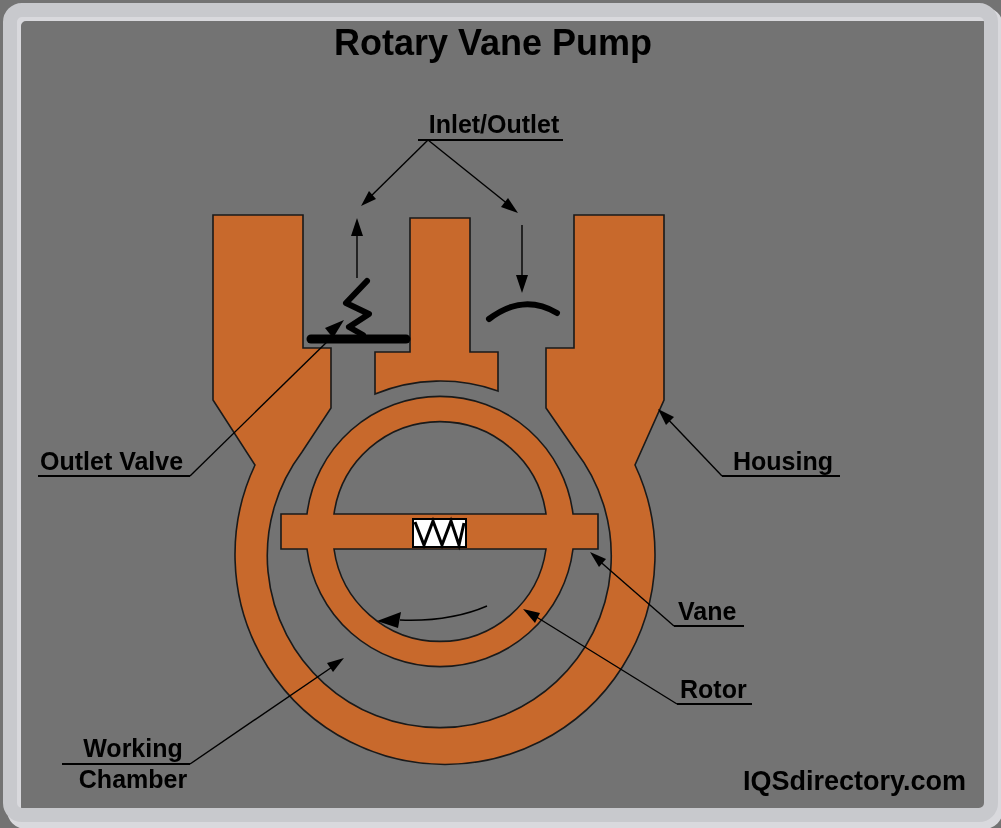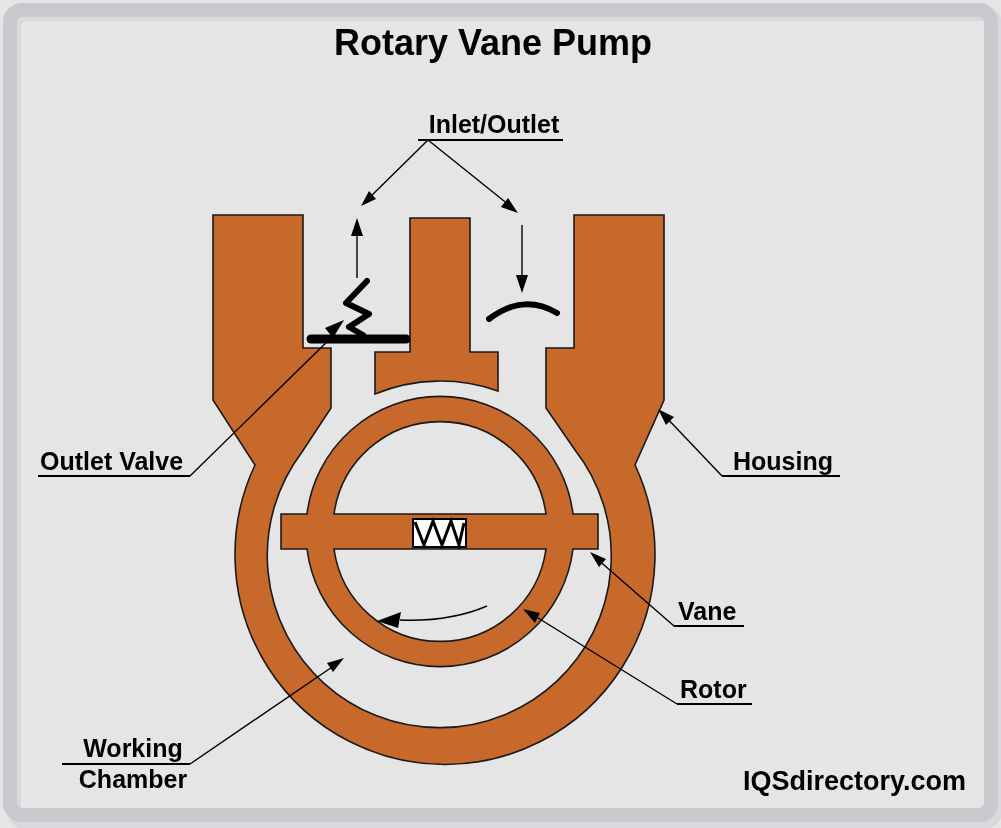--- a/index.html
+++ b/index.html
@@ -1,16 +1,16 @@
 <!DOCTYPE html>
 <html><head>
 <meta charset="utf-8">
 <style>
   html,body{margin:0;padding:0;background:#ffffff;}
-  .stage{position:relative;width:1001px;height:828px;background:#e5e5e5;overflow:hidden;}
+  .stage{position:relative;width:1001px;height:828px;background:#737373;overflow:hidden;}
   svg{display:block;}
   text{font-family:"Liberation Sans","DejaVu Sans",sans-serif;font-weight:bold;fill:#000000;}
   .title-text{font-size:36px;}
   .label-text{font-size:25px;}
   .watermark-text{font-size:27px;}
   .leader{stroke:#000;stroke-width:1.4;fill:none;}
   .underline{stroke:#000;stroke-width:1.8;fill:none;}
   .arrowhead{fill:#000;stroke:none;}
   .thickmark{stroke:#000;fill:none;}
   .outline{stroke:#1a1a1a;stroke-width:1.6;}

